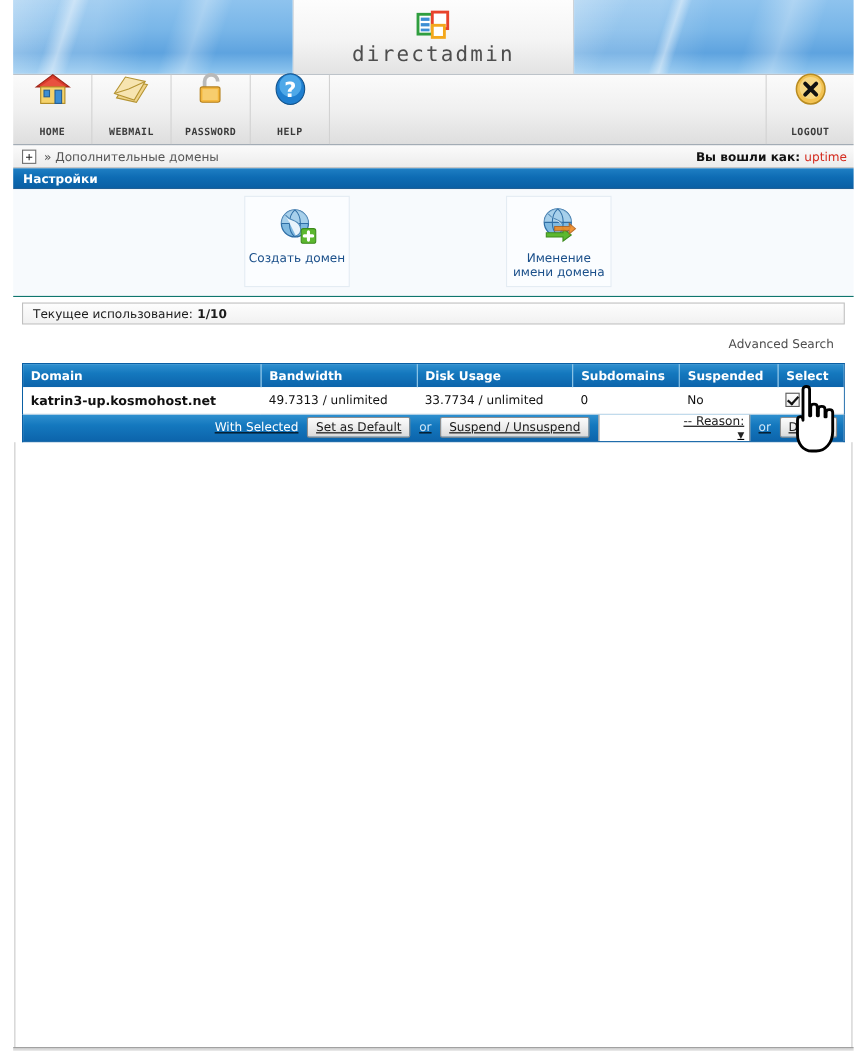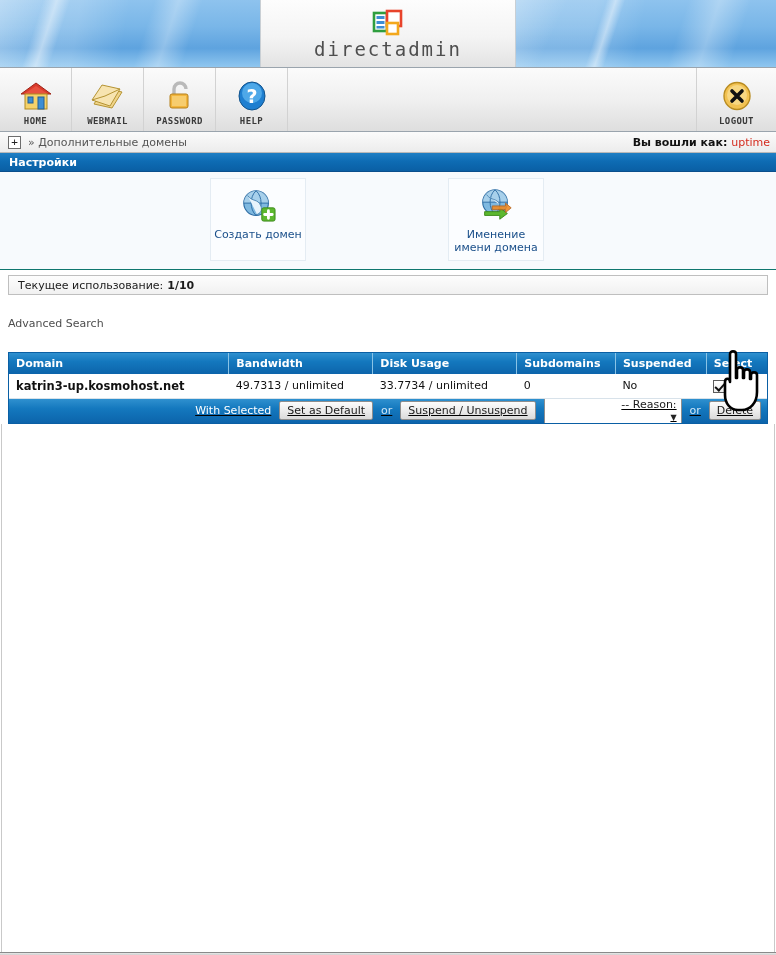--- a/index.html
+++ b/index.html
@@ -7,21 +7,21 @@
     margin: 0; padding: 0;
     background: #ffffff;
     font-family: "DejaVu Sans", "Liberation Sans", sans-serif;
   }
   body { width: 776px; height: 955px; overflow: hidden; }
 
   .page {
     width: 776px; height: 955px;
     position: relative;
     background: #ffffff;
-    display: flex; flex-direction: column;
+    display: flex; flex-direction: column; padding-left: 12px;
   }
 
   
   .banner {
     height: 68px;
     display: flex;
     position: relative;
     border-bottom: 1px solid #9aa4ad;
   }
   .banner-side {
@@ -86,21 +86,21 @@
     padding-bottom: 5px;
     cursor: pointer;
   }
   .nav-item .ico { height: 34px; display: flex; align-items: flex-end; }
   .nav-label {
     font-family: "DejaVu Sans Mono", "Liberation Mono", monospace;
     font-size: 9px;
     font-weight: bold;
     letter-spacing: .4px;
     color: #3a3a3a;
-    margin-top: 4px;
+    margin-top: 19px;
   }
   .nav-spacer { flex: 1; }
   .nav-item.logout {
     border-right: none; border-left: 1px solid #d2d2d2;
     width: 80px;
   }
 
   
   .crumbbar {
     height: 21px;
@@ -169,23 +169,23 @@
     border: 1px solid #bfbfbf;
     display: flex; align-items: center;
     padding-left: 9px;
     font-size: 11px; color: #1b1b1b;
   }
   .usage b { margin-left: 4px; }
 
   
   .advrow {
     height: 35px;
-    display: flex; align-items: center; justify-content: flex-start;
+    display: flex; align-items: center; justify-content: flex-end;
     padding-right: 10px;
-    margin: 11px 8px;
+    margin: 0 8px;
     font-size: 11px;
     color: #4d4d4d;
   }
   .advrow a { color: #4d4d4d; text-decoration: none; cursor: pointer; }
 
   
   .tablewrap { margin: 0 8px; border: 1px solid #0a5fa4; border-bottom: none; }
   table.domains { width: 100%; border-collapse: collapse; }
   table.domains thead th {
     background: linear-gradient(180deg, #2f90cf 0%, #1478be 40%, #0c64ab 100%);

